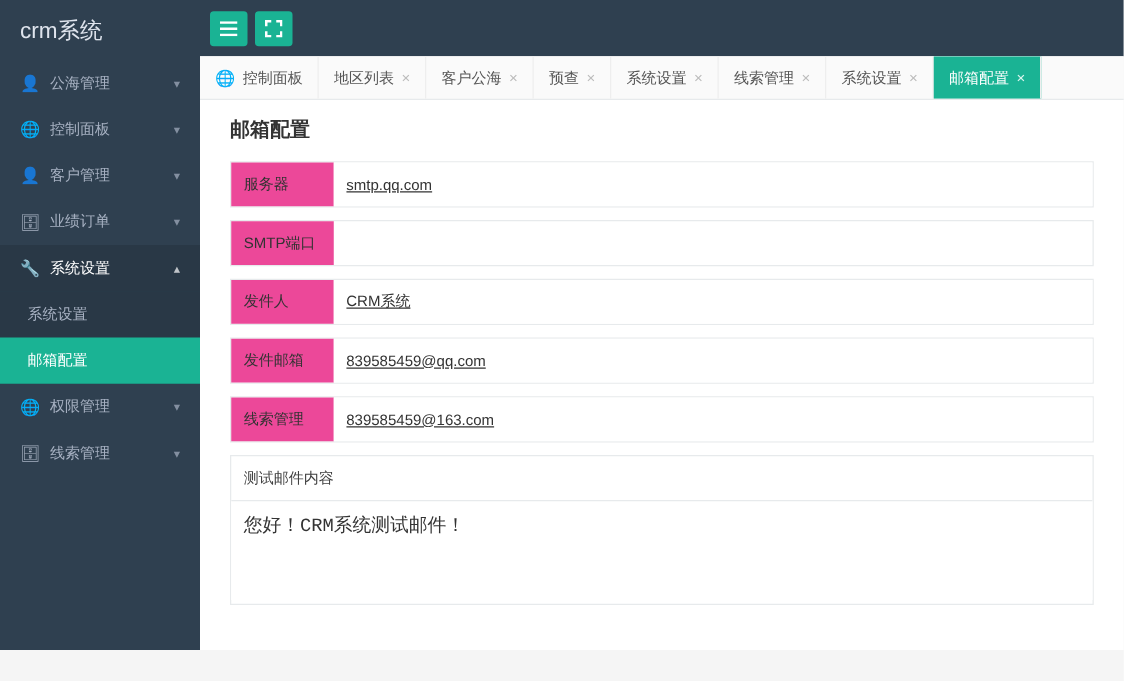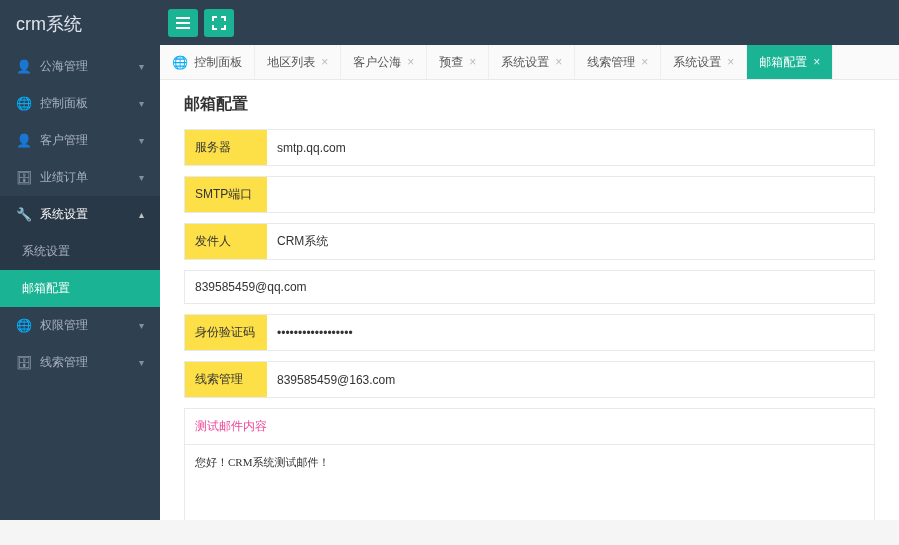--- a/index.html
+++ b/index.html
@@ -22,25 +22,25 @@
 .top-btn svg { fill: #fff; }
 .tabs { height: 35px; background: #fafafa; border-bottom: 1px solid #e7eaec; display: flex; align-items: stretch; overflow: hidden; }
 .tab { display: flex; align-items: center; padding: 0 12px; font-size: 12px; color: #555; border-right: 1px solid #eee; cursor: pointer; gap: 6px; white-space: nowrap; }
 .tab.first .home-ico { font-size: 13px; }
 .tab .close { color: #bbb; font-size: 12px; cursor: pointer; }
 .tab.active { background: #1ab394; color: #fff; }
 .tab.active .close { color: #e0f7f1; }
 .content { flex: 1; background: #fff; padding: 14px 24px 18px; overflow-y: auto; }
 .page-title { font-size: 16px; color: #333; margin-bottom: 14px; }
 .form-row { display: flex; border: 1px solid #e7eaec; margin-bottom: 10px; background: #fff; }
-.form-label { width: 82px; padding: 9px 10px; font-size: 12px; color: #333; background: #fde047; }
-.form-input { flex: 1; border: none; padding: 9px 10px; font-size: 12px; color: #333; outline: none; }
+.form-label { width: 82px; padding: 9px 10px; font-size: 12px; color: #333; background: #ec4899; }
+.form-input { flex: 1; border: none; padding: 9px 10px; font-size: 12px; color: #333; outline: none; text-decoration: underline; }
 .textarea-wrap { border: 1px solid #e7eaec; margin-bottom: 18px; }
-.textarea-label { padding: 9px 10px; font-size: 12px; color: #ec4899; border-bottom: 0; }
-.textarea-input { width: 100%; border: none; border-top: 1px solid #e7eaec; padding: 10px; font-size: 11px; color: #333; outline: none; resize: none; height: 80px; font-family: Liberation Serif, serif; }
+.textarea-label { padding: 9px 10px; font-size: 12px; color: #404040; border-bottom: 0; }
+.textarea-input { width: 100%; border: none; border-top: 1px solid #e7eaec; padding: 10px; font-size: 15px; color: #333; outline: none; resize: none; height: 80px; font-family: Liberation Mono, monospace; }
 </style>
 </head>
 <body>
 
 <div class="app">
   <aside class="sidebar">
     <div class="brand">crm系统</div>
     <ul class="nav">
       <li class="nav-item">
         <span class="icon">👤</span>
@@ -143,25 +143,22 @@
         <input class="form-input" value="smtp.qq.com" style="">
       </div>
       <div class="form-row">
         <div class="form-label">SMTP端口</div>
       </div>
       <div class="form-row">
         <div class="form-label">发件人</div>
         <input class="form-input" value="CRM系统" style="">
       </div>
       <div class="form-row">
+        <div class="form-label">发件邮箱</div>
         <input class="form-input" value="839585459@qq.com" style="">
-      </div>
-      <div class="form-row">
-        <div class="form-label">身份验证码</div>
-        <input class="form-input" type="text" value="••••••••••••••••••" style="">
       </div>
       <div class="form-row">
         <div class="form-label">线索管理</div>
         <input class="form-input" value="839585459@163.com" style="">
       </div>
       <div class="textarea-wrap">
         <div class="textarea-label">测试邮件内容</div>
         <textarea class="textarea-input" style="">您好！CRM系统测试邮件！</textarea>
       </div>
 

